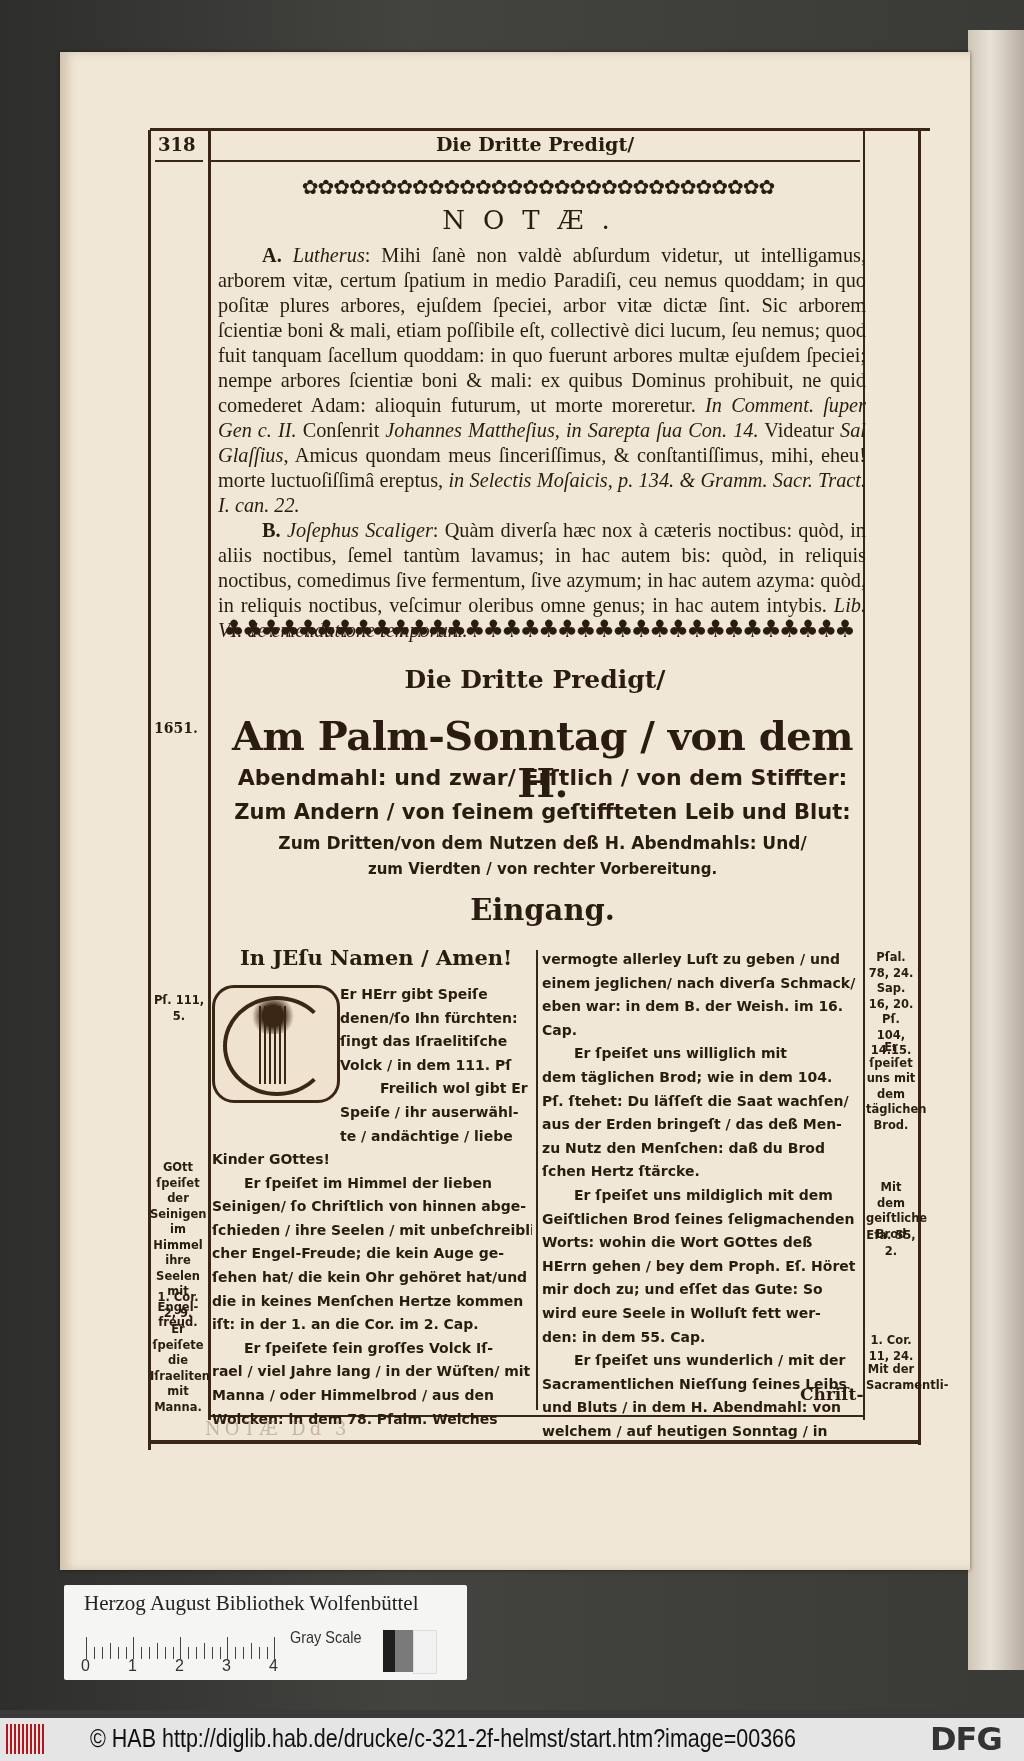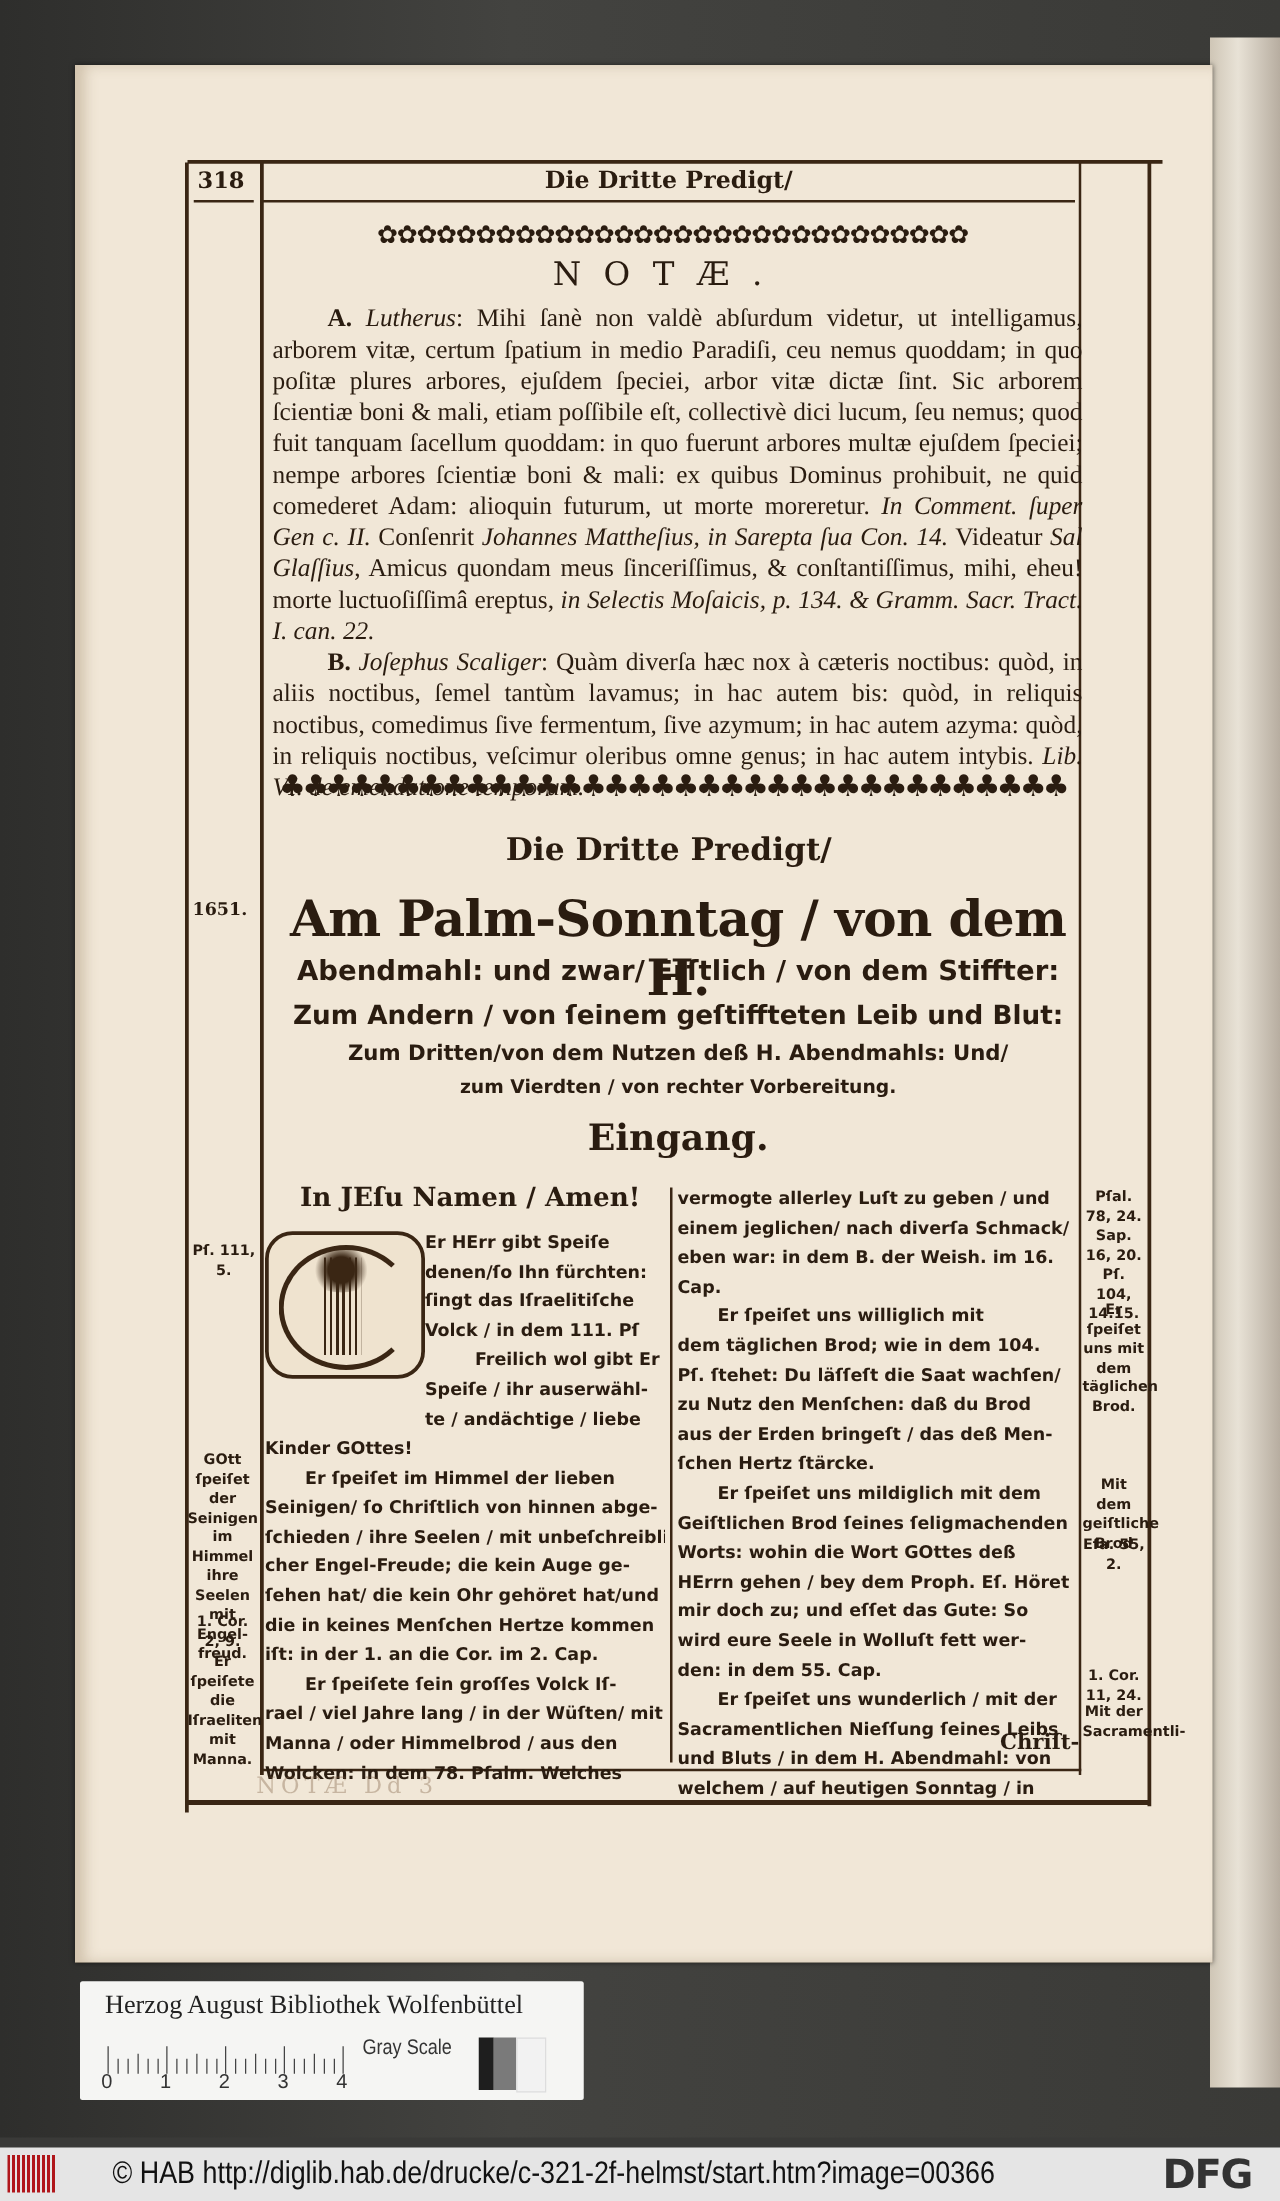--- a/index.html
+++ b/index.html
@@ -225,22 +225,22 @@
 </div>
 
 <div class="col" style="left:542px;top:948px;width:318px;font-size:14px;">
   <span class="ln">vermogte allerley Luſt zu geben / und</span>
   <span class="ln">einem jeglichen/ nach diverſa Schmack/</span>
   <span class="ln">eben war: in dem B. der Weish. im 16.</span>
   <span class="ln">Cap.</span>
   <span class="ln ind">Er ſpeiſet uns williglich mit</span>
   <span class="ln">dem täglichen Brod; wie in dem 104.</span>
   <span class="ln">Pſ. ſtehet: Du läſſeſt die Saat wachſen/</span>
+  <span class="ln">aus der Erden bringeſt / das deß Men-</span>
   <span class="ln">zu Nutz den Menſchen: daß du Brod</span>
-  <span class="ln">aus der Erden bringeſt / das deß Men-</span>
   <span class="ln">ſchen Hertz ſtärcke.</span>
   <span class="ln ind">Er ſpeiſet uns mildiglich mit dem</span>
   <span class="ln">Geiſtlichen Brod ſeines ſeligmachenden</span>
   <span class="ln">Worts: wohin die Wort GOttes deß</span>
   <span class="ln">HErrn gehen / bey dem Proph. Eſ. Höret</span>
   <span class="ln">mir doch zu; und eſſet das Gute: So</span>
   <span class="ln">wird eure Seele in Wolluſt fett wer-</span>
   <span class="ln">den: in dem 55. Cap.</span>
   <span class="ln ind">Er ſpeiſet uns wunderlich / mit der</span>
   <span class="ln">Sacramentlichen Nieſſung ſeines Leibs</span>

